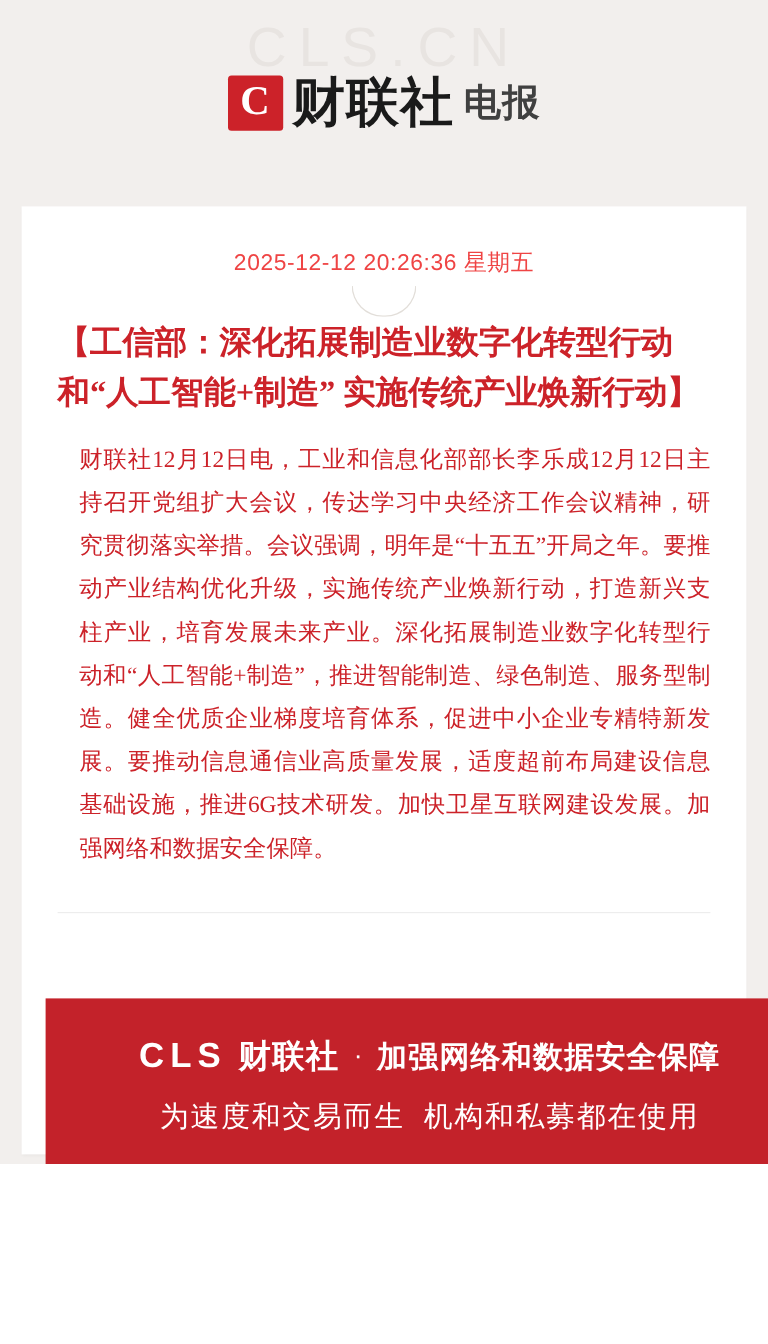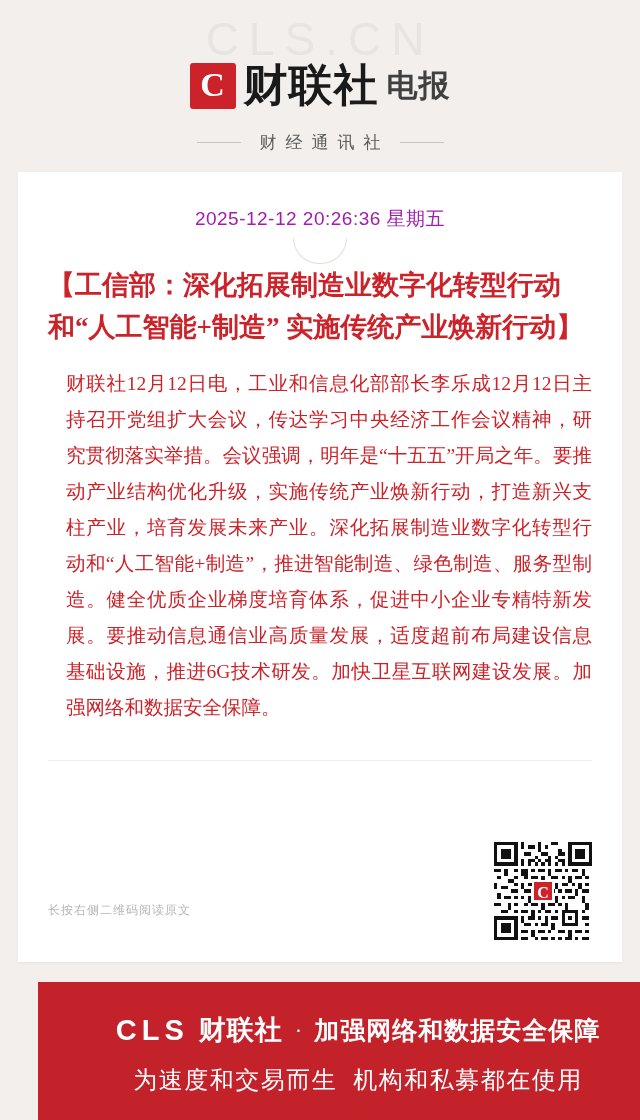--- a/index.html
+++ b/index.html
@@ -10,21 +10,21 @@
   body {
     width: 640px;
     height: 1120px;
     overflow: hidden;
     font-family: "Liberation Sans", sans-serif;
     background: #ffffff;
   }
   .page {
     position: relative;
     width: 640px;
-    height: 1120px;
+    height: 970px;
     background: #f2efed;
     overflow: hidden;
   }
   
   .watermark {
     position: absolute;
     top: 12px;
     left: 0;
     width: 100%;
     text-align: center;
@@ -94,21 +94,21 @@
     top: 172px;
     left: 18px;
     width: 604px;
     height: 790px;
     background: #ffffff;
     box-shadow: 0 1px 3px rgba(0,0,0,0.05);
   }
   .datetime {
     text-align: center;
     font-size: 19px;
-    color: #a21caf;
+    color: #ef4444;
     padding-top: 34px;
     letter-spacing: 0.5px;
   }
   .notch-wrap {
     position: relative;
     height: 26px;
   }
   .notch {
     position: absolute;
     left: 50%;
@@ -242,25 +242,20 @@
 
 <div class="page">
 
   <div class="watermark">CLS.CN</div>
 
   <div class="masthead">
     <div class="logo-row">
       <div class="logo-mark">C</div>
       <div class="logo-text-dark">财联社</div>
       <div class="logo-text-red">电报</div>
-    </div>
-    <div class="sub-row">
-      <div class="sub-line"></div>
-      <div class="sub-text">财经通讯社</div>
-      <div class="sub-line"></div>
     </div>
   </div>
 
   <div class="card">
     <div class="datetime">2025-12-12 20:26:36 星期五</div>
     <div class="notch-wrap">
       <div class="notch"></div>
     </div>
     <div class="headline">【工信部：深化拓展制造业数字化转型行动和“人工智能+制造” 实施传统产业焕新行动】</div>
     <div class="bodytext">财联社12月12日电，工业和信息化部部长李乐成12月12日主持召开党组扩大会议，传达学习中央经济工作会议精神，研究贯彻落实举措。会议强调，明年是“十五五”开局之年。要推动产业结构优化升级，实施传统产业焕新行动，打造新兴支柱产业，培育发展未来产业。深化拓展制造业数字化转型行动和“人工智能+制造”，推进智能制造、绿色制造、服务型制造。健全优质企业梯度培育体系，促进中小企业专精特新发展。要推动信息通信业高质量发展，适度超前布局建设信息基础设施，推进6G技术研发。加快卫星互联网建设发展。加强网络和数据安全保障。</div>

